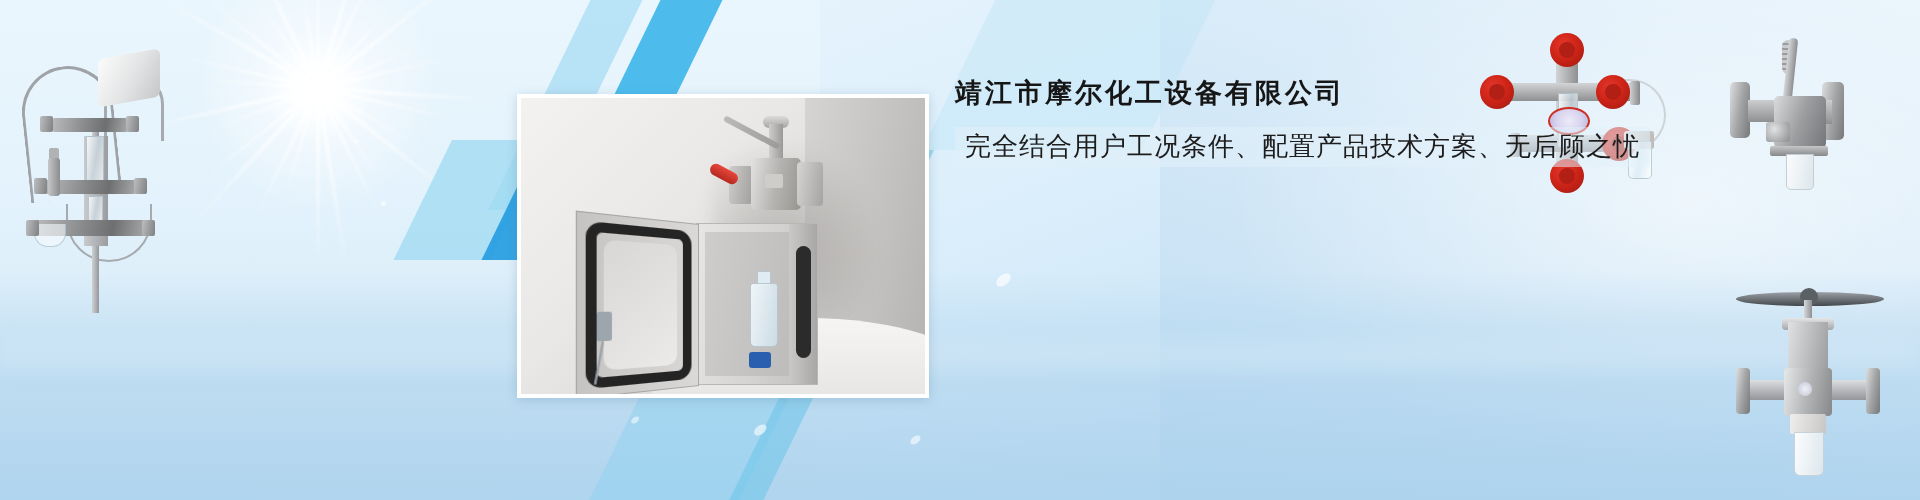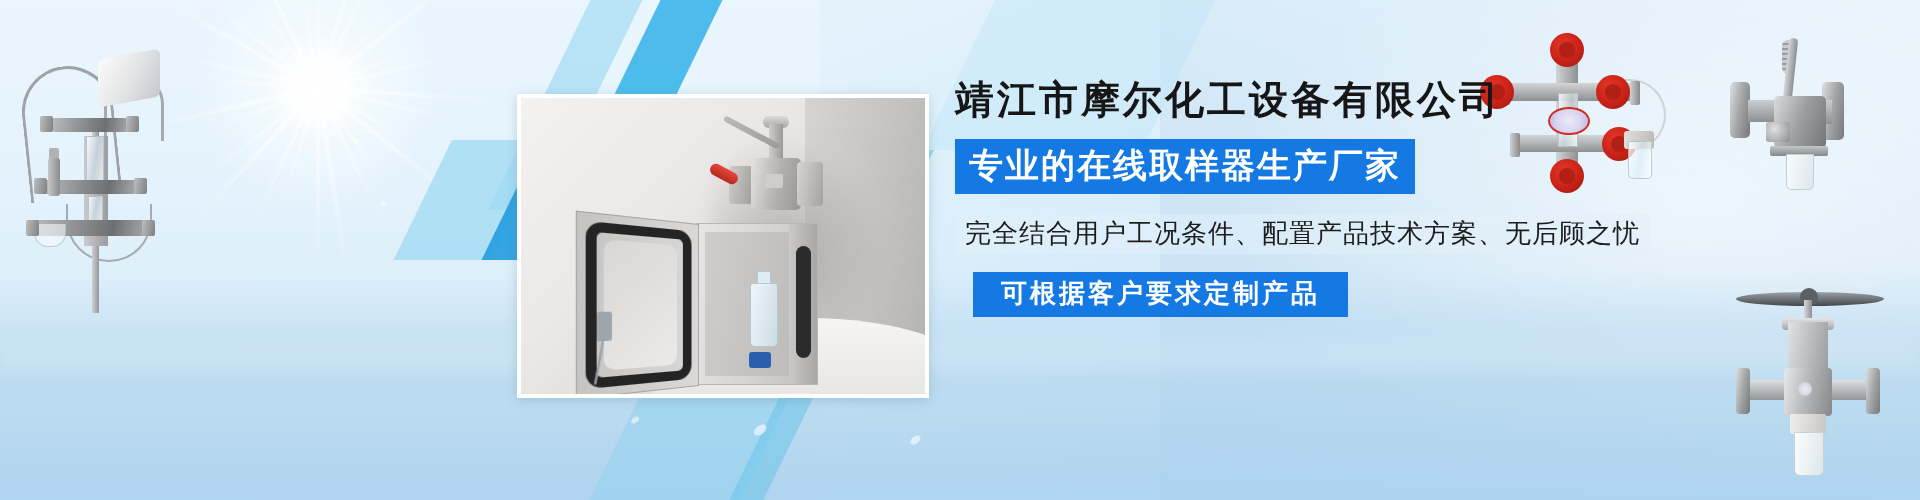--- a/index.html
+++ b/index.html
@@ -226,21 +226,21 @@
     background:linear-gradient(100deg,#f0eeec,#c8c6c4);}
   .bv-bottle{position:absolute;left:64px;top:150px;width:28px;height:42px;border-radius:0 0 6px 6px;
     background:linear-gradient(100deg,#fbfdfe,#dce6ec);border:1px solid #c6d1d8;}
   .bv-badge{position:absolute;left:68px;top:100px;width:14px;height:14px;border-radius:50%;
     background:radial-gradient(circle,#eef0f6,#c2c6d4);}
 
   
   .copy{position:absolute;left:955px;top:80px;width:720px;}
   .company{
     font-family:"Liberation Serif","DejaVu Serif",serif;
-    font-size:39px;line-height:1;letter-spacing:3px;color:#161616;font-weight:700;
+    font-size:27px;line-height:1;letter-spacing:3px;color:#161616;font-weight:700;
     white-space:nowrap;
   }
   .headline{
     display:inline-block;margin-top:20px;
     background:#1479e3;color:#ffffff;
     font-size:34px;line-height:1;font-weight:700;letter-spacing:2px;
     padding:9px 14px 12px 14px;white-space:nowrap;
   }
   .subline{
     margin-top:20px;
@@ -424,19 +424,17 @@
     <div class="bv-fl-l flange"></div>
     <div class="bv-fl-r flange"></div>
     <div class="bv-body"></div>
     <div class="bv-badge"></div>
     <div class="bv-adapter"></div>
     <div class="bv-bottle"></div>
   </div>
 
   <div class="copy">
     <div class="company">靖江市摩尔化工设备有限公司</div>
-    <div><span class="headline">专业的在线取样器生产厂家</span></div>
     <div><span class="subline">完全结合用户工况条件、配置产品技术方案、无后顾之忧</span></div>
-    <div><span class="tagline">可根据客户要求定制产品</span></div>
   </div>
 
 
 </div>
 
 </body></html>

